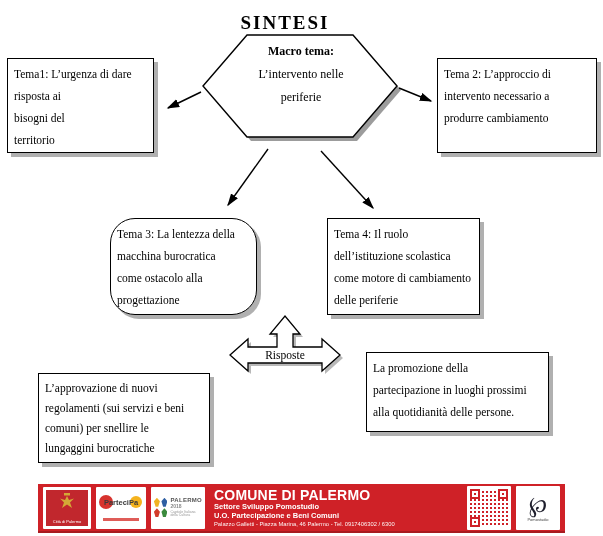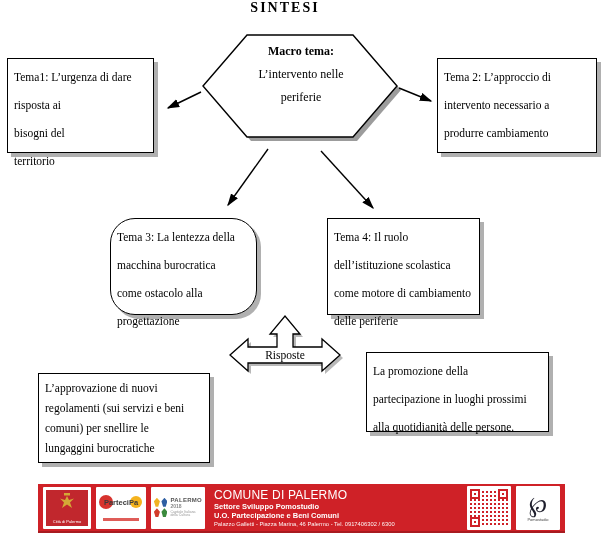--- a/index.html
+++ b/index.html
@@ -1,30 +1,30 @@
 <!DOCTYPE html>
 <html><head>
 <meta charset="utf-8">
 <style>
   html,body { margin:0; padding:0; background:#fff; }
   .page {
     position:relative; width:603px; height:536px; background:#ffffff;
     font-family:"Liberation Serif", serif; color:#000; overflow:hidden;
   }
   .title {
-    position:absolute; top:0; left:0; width:570px; text-align:center;
-    font-size:14px; font-weight:bold; letter-spacing:2px;
+    position:absolute; top:12px; left:0; width:570px; text-align:center;
+    font-size:19px; font-weight:bold; letter-spacing:2px;
   }
   .overlay { position:absolute; top:0; left:0; }
 
   
   .dbox {
     position:absolute; box-sizing:border-box; background:#fff;
     border:1.4px solid #000; box-shadow:4px 4px 0 0 #b0b0b0;
-    font-size:11.5px; line-height:28px; padding:4px 6px;
+    font-size:11.5px; line-height:22px; padding:4px 6px;
     white-space:pre-line;
   }
   .box-tema1 { left:7px;   top:58px;  width:147px; height:95px; }
   .box-tema2 { left:437px; top:58px;  width:160px; height:95px; }
   .box-tema3 { left:110px; top:218px; width:147px; height:97px;border-radius:25px; }
   .box-tema4 { left:315px; top:218px; width:153px; height:97px;margin-left:12px; }
   .box-risp1 { left:38px;  top:373px; width:172px; height:90px; line-height:20px; }
   .box-risp2 { left:355px; top:352px; width:183px; height:80px;margin-left:11px; }
 
   .hex-text {
@@ -68,21 +68,21 @@
   .p2018-figs { display:grid; grid-template-columns:auto auto; gap:1.5px; }
   .fig { width:6px; height:9px; clip-path:polygon(50% 0, 100% 38%, 72% 100%, 28% 100%, 0 38%); }
   .f-yellow { background:#f0b323; } .f-blue { background:#2e5fa3; }
   .f-red { background:#d23c2a; }    .f-green { background:#3a8a3d; }
   .p2018-text { display:flex; flex-direction:column; line-height:1; }
   .p2018-name { font-size:6px; font-weight:bold; color:#555; letter-spacing:.3px; }
   .p2018-year { font-size:5px; font-weight:bold; color:#888; margin-top:1px; }
   .p2018-cap  { font-size:3.5px; color:#999; margin-top:1.5px; width:30px; }
 
   .footer-text { flex:1 1 auto; color:#fff; padding-left:4px; overflow:hidden; }
-  .ft-org  { font-size:12px; font-weight:normal; letter-spacing:.2px; line-height:14px; }
+  .ft-org  { font-size:14px; font-weight:bold; letter-spacing:.2px; line-height:14px; }
   .ft-dept { font-size:7.5px; font-weight:bold; line-height:9px; }
   .ft-unit { font-size:7.5px; font-weight:bold; line-height:9px; }
   .ft-addr { font-size:5.8px; line-height:8px; opacity:.95; white-space:nowrap; }
 
   .tile-qr { width:44px; height:44px; }
   .qr-pattern {
     position:absolute; inset:3px;
     background:
       repeating-linear-gradient(0deg, #fff 0 2px, transparent 2px 4px),
       repeating-linear-gradient(90deg, #cf2127 0 2px, #fff 2px 4px);

